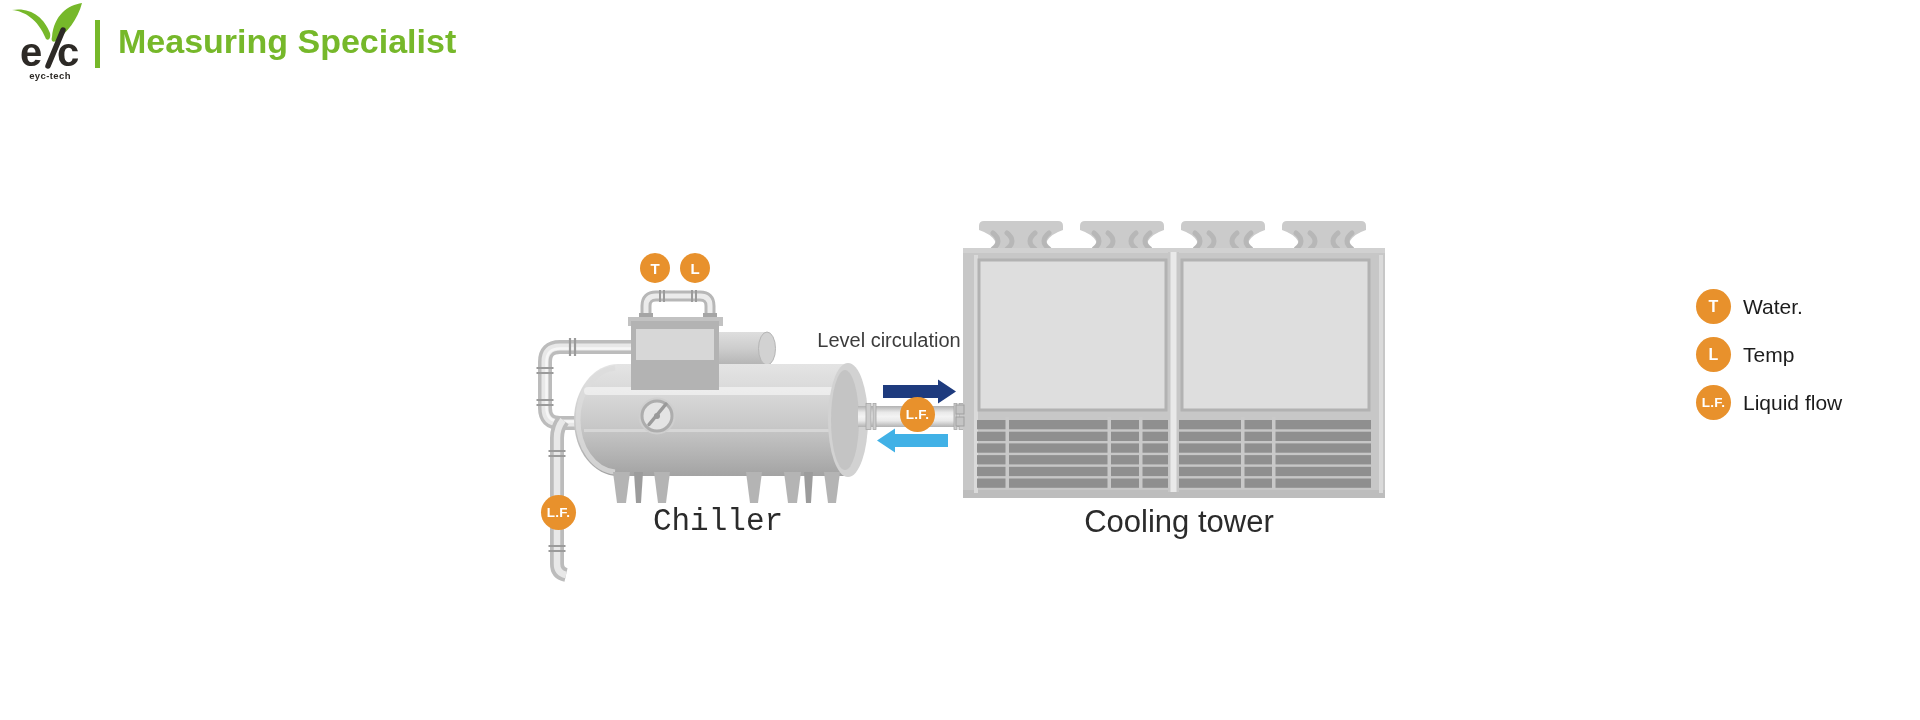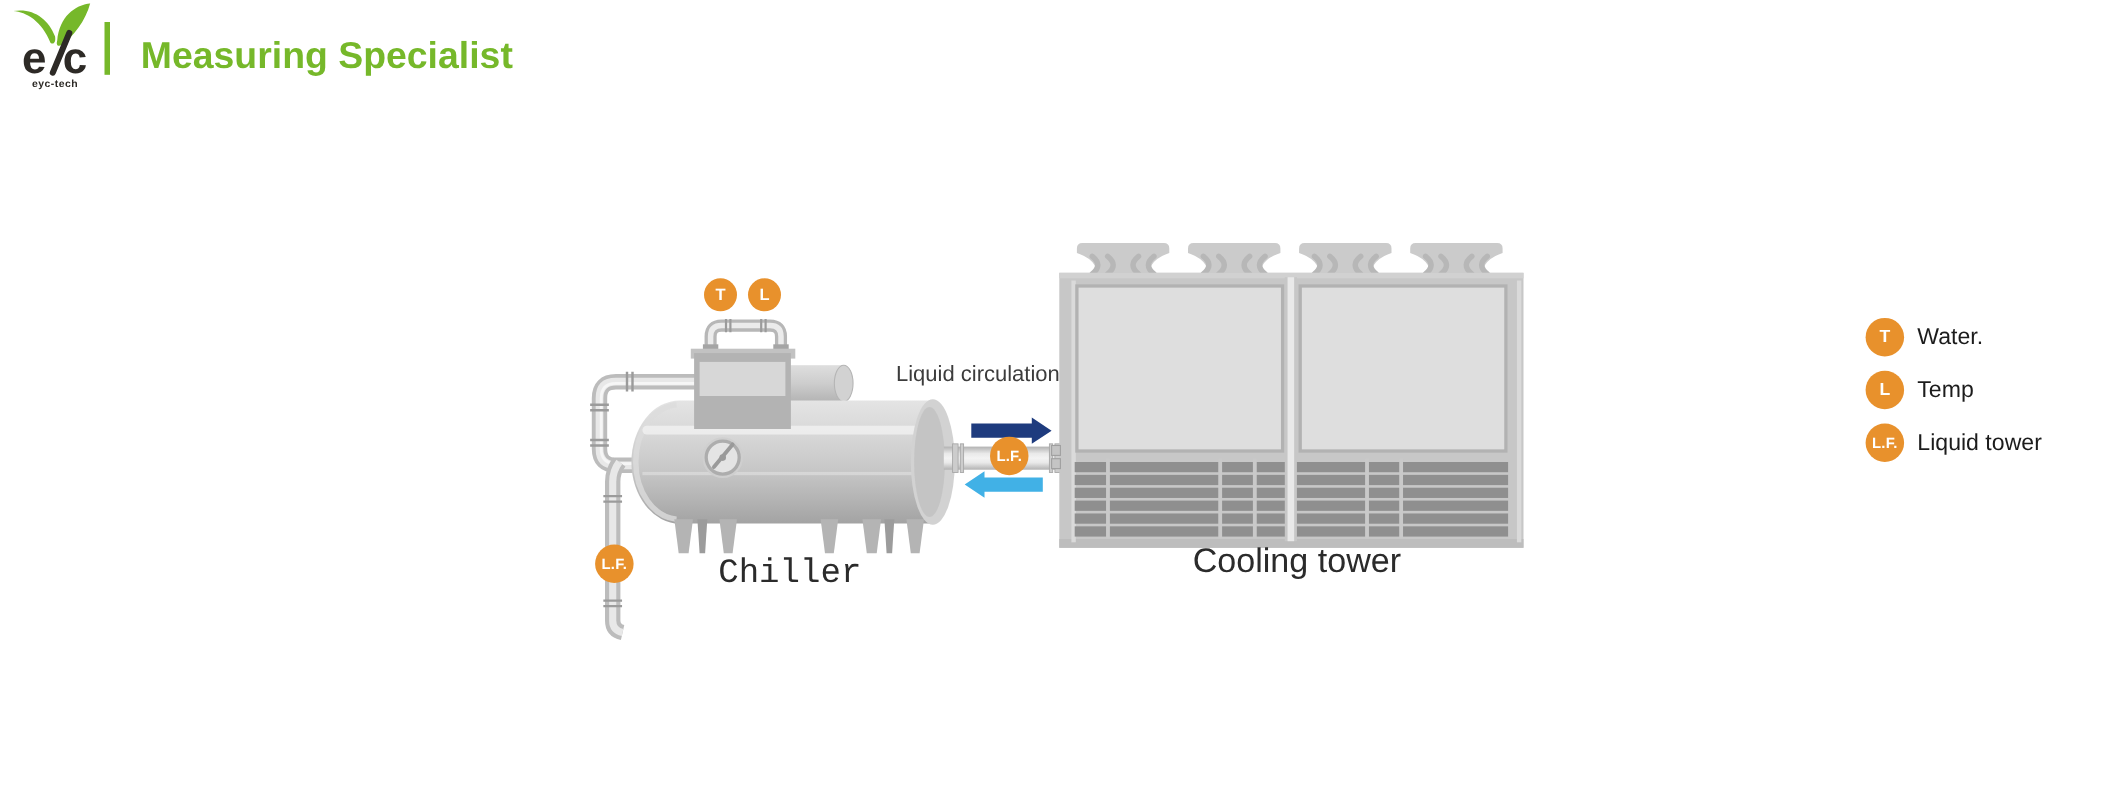--- a/index.html
+++ b/index.html
@@ -4,37 +4,37 @@
 <style>
   html,body{margin:0;padding:0;background:#fff;}
   .page{position:relative;width:1920px;height:720px;background:#ffffff;overflow:hidden;
         font-family:"Liberation Sans", sans-serif;}
   
   .logo-svg{position:absolute;left:10px;top:3px;width:85px;height:80px;}
   .leaf{fill:var(--brand-green);}
   .logo-letter{font-family:"Liberation Sans",sans-serif;font-weight:700;font-size:40px;fill:#2d2a26;}
   .logo-sub{font-family:"Liberation Sans",sans-serif;font-weight:700;font-size:9.5px;fill:#2d2a26;letter-spacing:.4px;}
   .header-divider{position:absolute;left:95px;top:20px;width:4.5px;height:48px;background:var(--brand-green);}
-  .page-title{position:absolute;left:118px;top:22px;margin:10px;font-size:34px;line-height:38px;
+  .page-title{position:absolute;left:118px;top:22px;margin:0;font-size:34px;line-height:38px;
               font-weight:700;color:var(--brand-green);white-space:nowrap;}
   
   .machinery{position:absolute;left:0;top:0;width:1920px;height:720px;}
   .arrow-supply{fill:var(--arrow-dark-blue);}
   .arrow-return{fill:var(--arrow-light-blue);}
   
   .badge{position:absolute;border-radius:50%;background:var(--accent-orange);color:#ffffff;
          display:flex;align-items:center;justify-content:center;font-weight:700;box-sizing:border-box;}
   .badge-sm{width:30px;height:30px;font-size:15px;}
   .badge-lg{width:35px;height:35px;font-size:16px;}
   .badge-lf{font-size:13.5px;letter-spacing:.2px;}
   
   .diagram-label{position:absolute;color:var(--label-dark);text-align:center;white-space:nowrap;}
   .water-label{left:789px;top:329px;width:200px;font-size:20px;color:#3c3c3c;}
   .chiller-label{left:618px;top:504px;width:200px;font-size:31px;font-family:Liberation Mono, monospace;}
-  .tower-label{left:1079px;top:492px;width:200px;font-size:31px;}
+  .tower-label{left:1079px;top:504px;width:200px;font-size:31px;}
   
   .legend{position:absolute;left:1696px;top:289px;display:flex;flex-direction:column;gap:13px;}
   .legend-row{display:flex;align-items:center;gap:12px;}
   .legend-badge{position:static;flex:0 0 auto;}
   .legend-label{font-size:21px;color:#1c1c1c;white-space:nowrap;}
 </style>
 </head>
 <body>
 
 <div class="page">
@@ -203,32 +203,32 @@
 
     <polygon class="arrow-supply" points="883,385 938,385 938,379.5 956,391.5 938,403.5 938,398 883,398"></polygon>
     <polygon class="arrow-return" points="948,434 895,434 895,428.5 877,440.5 895,452.5 895,447 948,447"></polygon>
   </svg>
 
   <div class="badge badge-sm" style="left:640px;top:253px;">T</div>
   <div class="badge badge-sm" style="left:680px;top:253px;">L</div>
   <div class="badge badge-lg badge-lf" style="left:900px;top:397px;">L.F.</div>
   <div class="badge badge-lg badge-lf" style="left:541px;top:495px;">L.F.</div>
 
-  <div class="diagram-label water-label">Liquid circulation</div>
+  <div class="diagram-label water-label">Level circulation</div>
   <div class="diagram-label chiller-label">Chiller</div>
   <div class="diagram-label tower-label">Cooling tower</div>
 
   <div class="legend">
     <div class="legend-row">
       <div class="badge badge-lg legend-badge">T</div>
       <span class="legend-label">Water.</span>
     </div>
     <div class="legend-row">
       <div class="badge badge-lg legend-badge">L</div>
       <span class="legend-label">Temp</span>
     </div>
     <div class="legend-row">
       <div class="badge badge-lg legend-badge badge-lf">L.F.</div>
-      <span class="legend-label">Liquid tower</span>
+      <span class="legend-label">Liquid flow</span>
     </div>
   </div>
 
 </div>
 
 </body></html>

